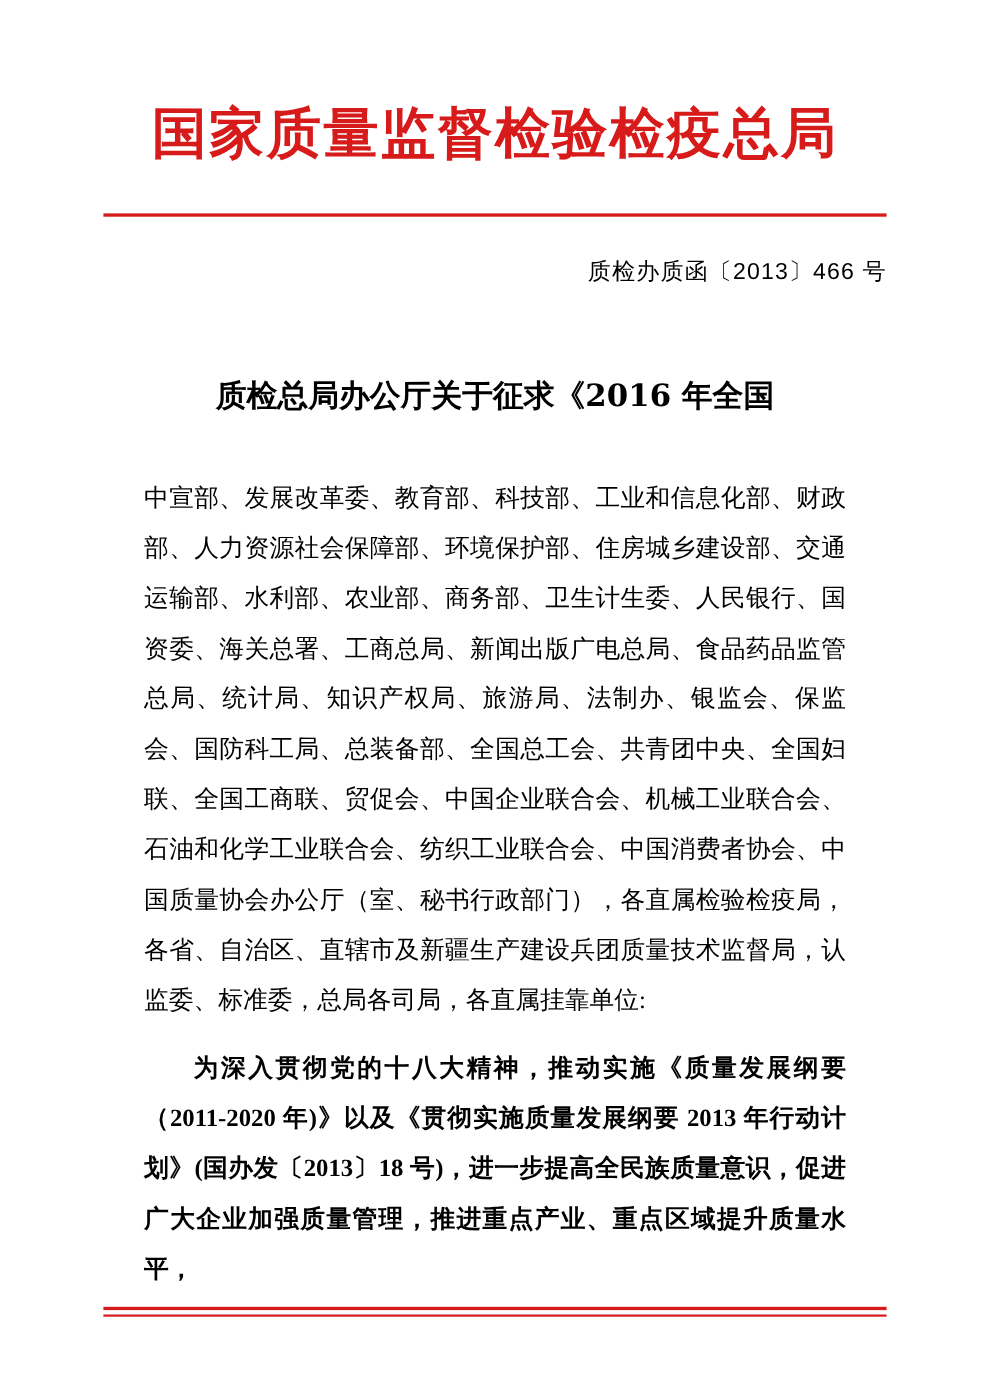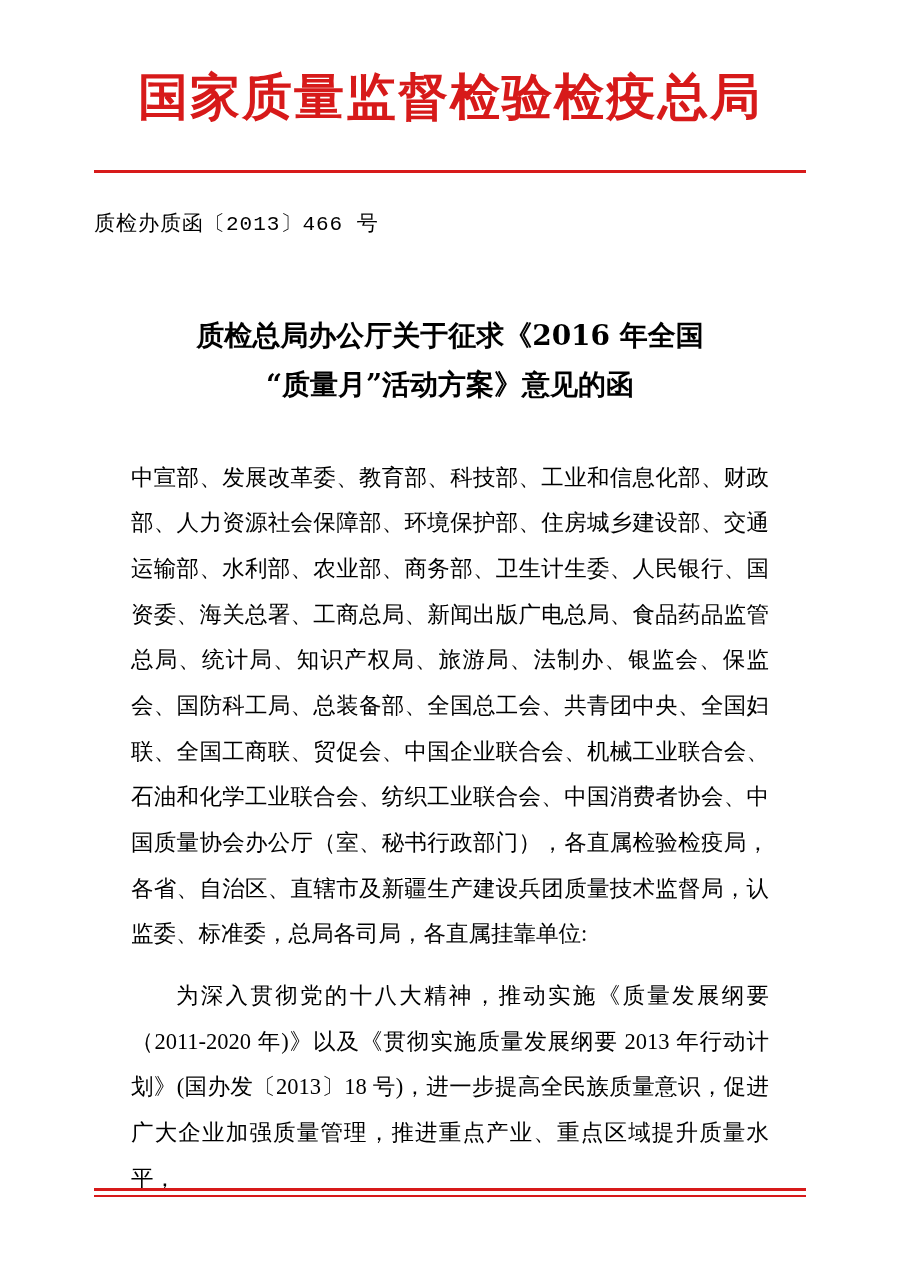--- a/index.html
+++ b/index.html
@@ -16,44 +16,44 @@
     overflow: hidden;
   }
   .page {
     width: 900px;
     height: 1273px;
     position: relative;
     box-sizing: border-box;
   }
   .masthead {
     text-align: center;
-    padding-top: 68px;
+    padding-top: 92px;
   }
   .masthead-title {
     color: #d71a1a;
     font-family: "DejaVu Serif", "Liberation Serif", serif;
     font-weight: bold;
     font-size: 50px;
     letter-spacing: 2px;
     line-height: 1.15;
     white-space: nowrap;
   }
   .rule-top {
     margin: 44px auto 0 auto;
     width: 712px;
     height: 3px;
     background: #d71a1a;
   }
   .doc-number {
     width: 712px;
     margin: 36px auto 0 auto;
-    text-align: left;
+    text-align: right;
     font-size: 21px;
     letter-spacing: 1px;
-    font-family: Liberation Mono, monospace;
+    font-family: Liberation Sans, sans-serif;
   }
   .doc-title {
     width: 640px;
     margin: 74px auto 0 auto;
     text-align: center;
     font-size: 28px;
     font-weight: bold;
     line-height: 1.75;
     font-family: "DejaVu Serif", "Liberation Serif", serif;
   }
@@ -66,20 +66,21 @@
     font-size: 22.5px;
     line-height: 2.03;
     text-align: justify;
     text-justify: inter-ideograph;
   }
   .body-block p {
     margin: 16px;
   }
   .body-block p.indent {
     text-indent: 2em;
+    font-weight: bold;
   }
   .rule-bottom-wrap {
     position: absolute;
     left: 0;
     bottom: 76px;
     width: 900px;
   }
   .rule-bottom {
     width: 712px;
     margin: 0 auto;
@@ -99,21 +100,20 @@
   <div class="masthead">
     <div class="masthead-title">国家质量监督检验检疫总局</div>
   </div>
 
   <div class="rule-top"></div>
 
   <div class="doc-number">质检办质函〔2013〕466 号</div>
 
   <div class="doc-title">
     <div>质检总局办公厅关于征求《2016 年全国</div>
-    <div>“质量月”活动方案》意见的函</div>
   </div>
 
   <div class="body-block">
     <p>中宣部、发展改革委、教育部、科技部、工业和信息化部、财政部、人力资源社会保障部、环境保护部、住房城乡建设部、交通运输部、水利部、农业部、商务部、卫生计生委、人民银行、国资委、海关总署、工商总局、新闻出版广电总局、食品药品监管总局、统计局、知识产权局、旅游局、法制办、银监会、保监会、国防科工局、总装备部、全国总工会、共青团中央、全国妇联、全国工商联、贸促会、中国企业联合会、机械工业联合会、石油和化学工业联合会、纺织工业联合会、中国消费者协会、中国质量协会办公厅（室、秘书行政部门），各直属检验检疫局，各省、自治区、直辖市及新疆生产建设兵团质量技术监督局，认监委、标准委，总局各司局，各直属挂靠单位:</p>
     <p class="indent">为深入贯彻党的十八大精神，推动实施《质量发展纲要（2011-2020 年)》以及《贯彻实施质量发展纲要 2013 年行动计划》(国办发〔2013〕18 号)，进一步提高全民族质量意识，促进广大企业加强质量管理，推进重点产业、重点区域提升质量水平，</p>
   </div>
 
   <div class="rule-bottom-wrap">
     <div class="rule-bottom"></div>
     <div class="rule-bottom thin"></div>

